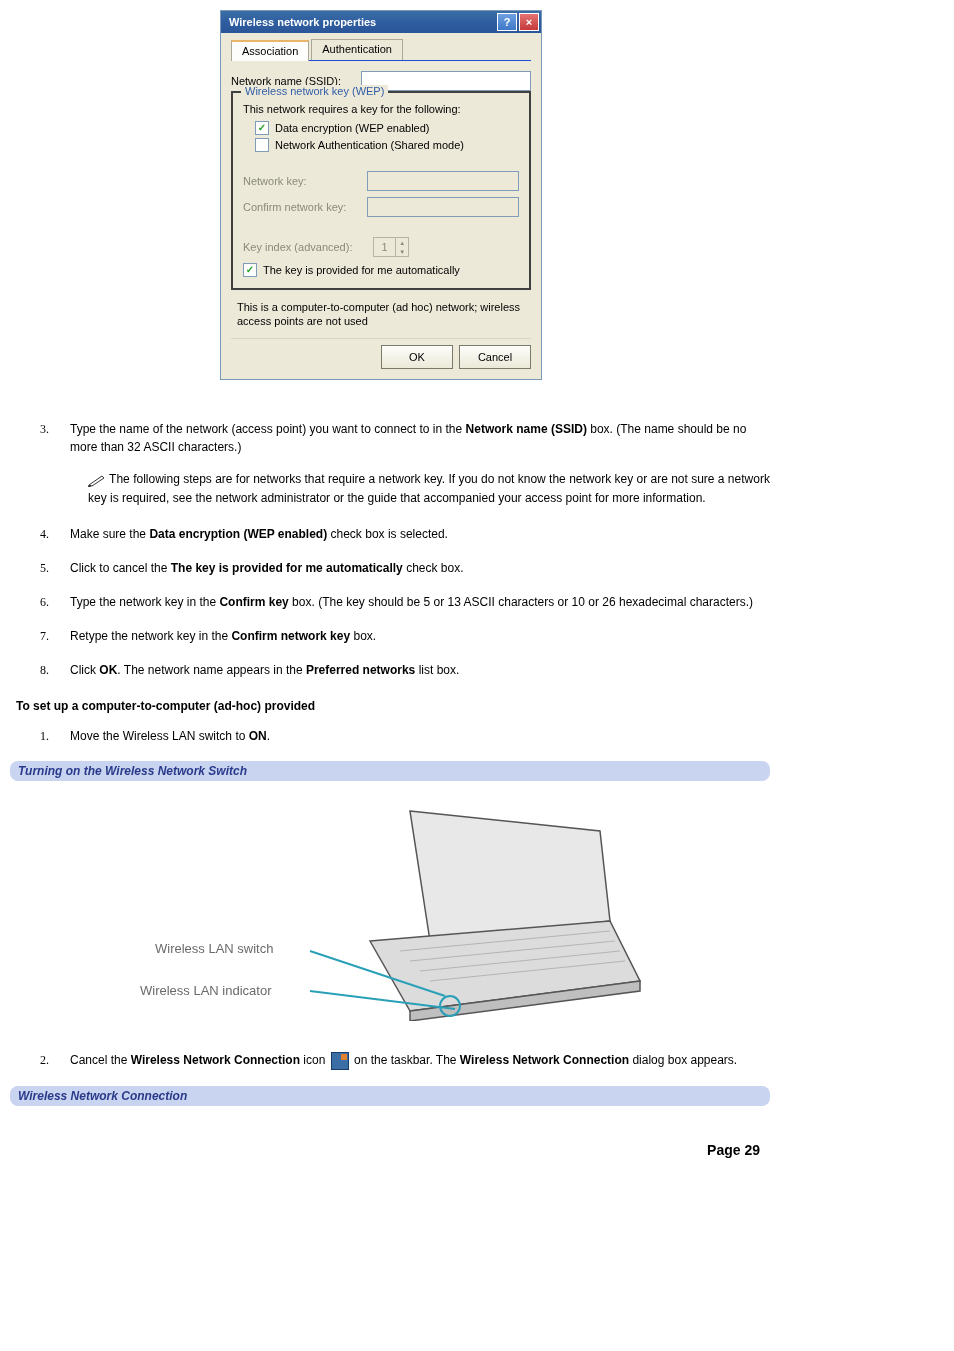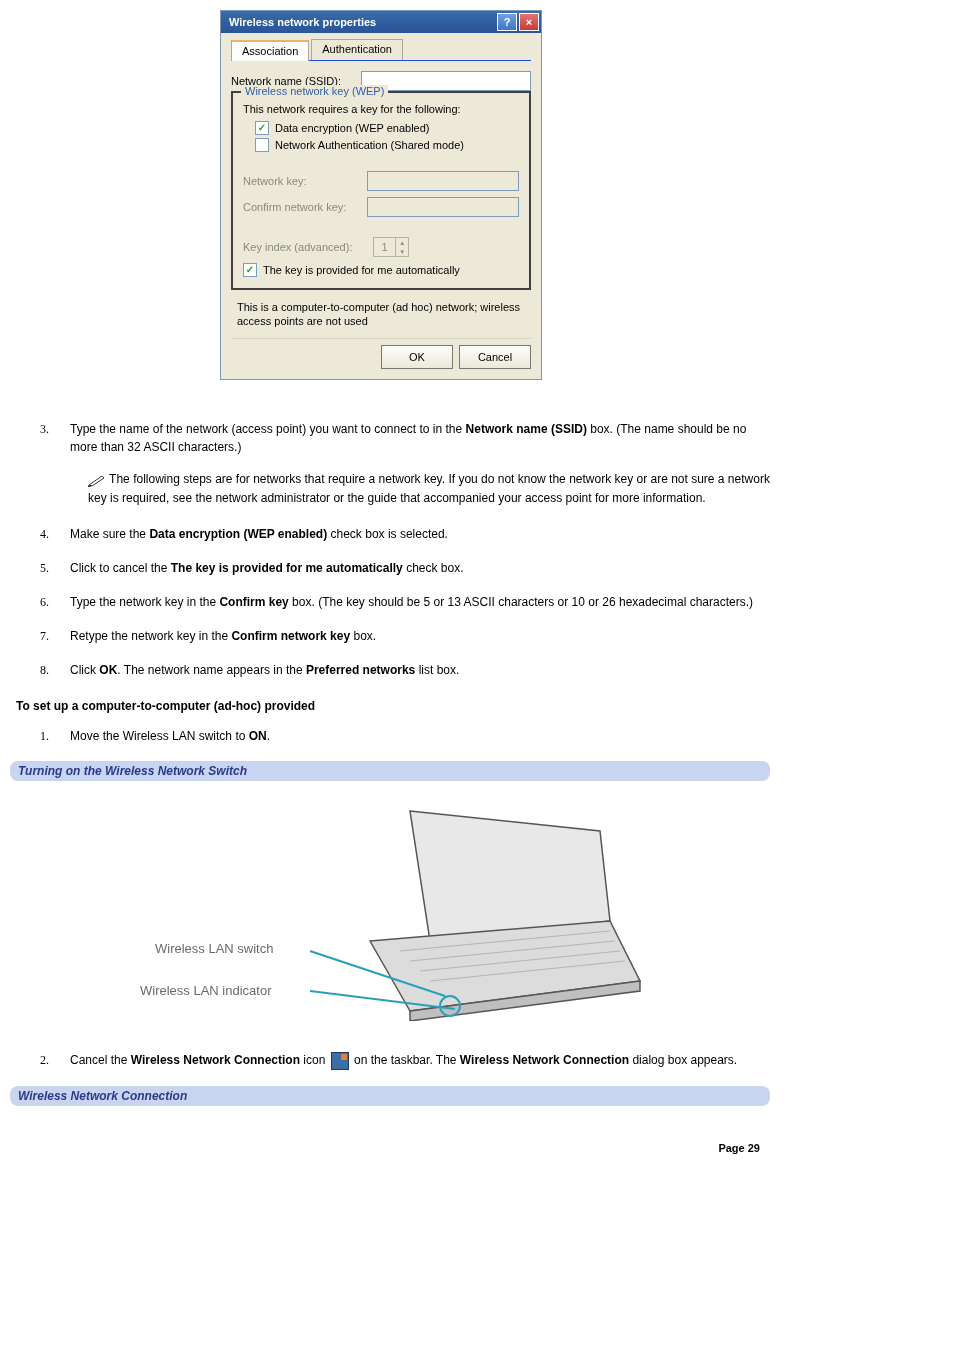--- a/index.html
+++ b/index.html
@@ -273,21 +273,21 @@
     position: absolute;
     right: 1px; top: 1px;
     width: 6px; height: 6px;
     background: #e08030;
   }
 
   .page-footer {
     position: relative;
     text-align: right;
     font-weight: bold;
-    font-size: 11px;
+    font-size: 14px;
     padding: 30px 10px 0 0;
   }
 </style>
 </head>
 <body>
 
 <div class="page">
 
   <div class="dialog-wrap">
     <div class="dialog">

